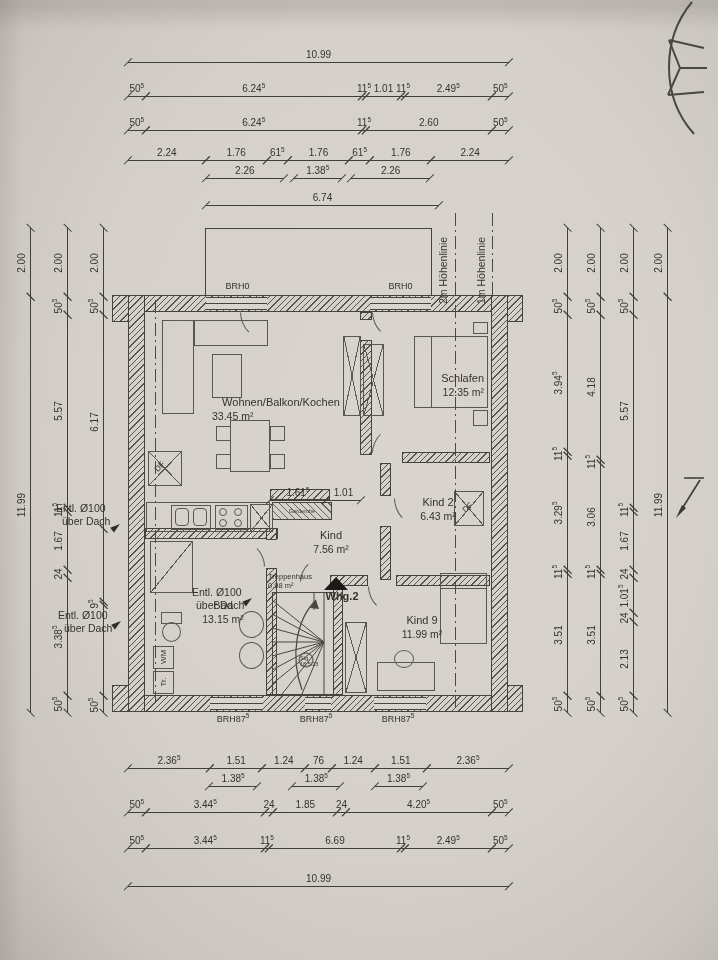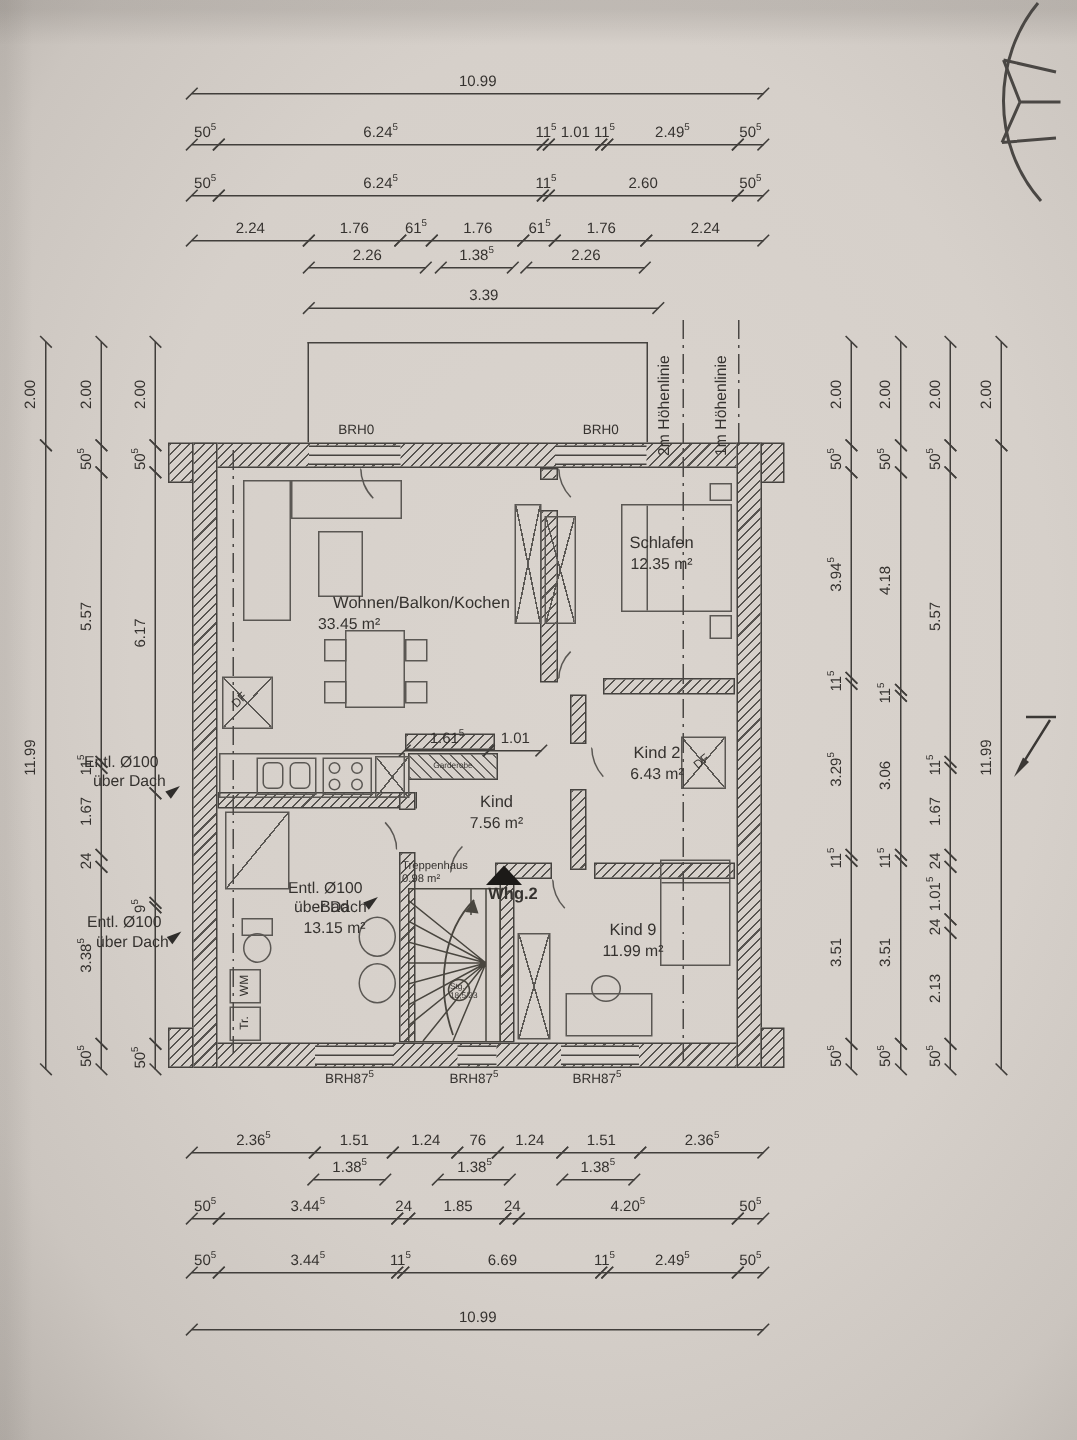--- a/index.html
+++ b/index.html
@@ -156,21 +156,21 @@
       <span class="dlab before" style="left: 189.732px;">1.38<sup>5</sup></span>
       <i class="dline" style="left: 223.448px; width: 78.3542px;"></i>
       <i class="tick" style="left: 223.448px;"></i>
       <i class="tick" style="left: 301.802px;"></i>
       <span class="dlab before" style="left: 262.625px;">2.26</span>
     </div>
   <div class="chain h" style="left: 128px; top: 205px; width: 381.023px;">
       <i class="dline" style="left: 77.6608px; width: 233.676px;"></i>
       <i class="tick" style="left: 77.6608px;"></i>
       <i class="tick" style="left: 311.337px;"></i>
-      <span class="dlab before" style="left: 194.499px;">3.39</span>
+      <span class="dlab before" style="left: 194.499px;">6.74</span>
     </div>
 
   <div class="chain h" style="left: 128px; top: 768px; width: 381.023px;">
       <i class="dline" style="left: 0px; width: 81.9946px;"></i>
       <i class="tick" style="left: 0px;"></i>
       <i class="tick" style="left: 81.9946px;"></i>
       <span class="dlab before" style="left: 40.9973px;">2.36<sup>5</sup></span>
       <i class="dline" style="left: 81.9946px; width: 52.3517px;"></i>
       <i class="tick" style="left: 81.9946px;"></i>
       <i class="tick" style="left: 134.346px;"></i>
@@ -537,21 +537,21 @@
   <div class="arc" style="left:372px;top:426px;width:28px;height:27px;border-left-color:#5a5753;border-top-left-radius:100%"></div>
   <div class="arc" style="left:394px;top:498px;width:26px;height:28px;border-left-color:#5a5753;border-bottom-left-radius:100%"></div>
   <div class="arc" style="left:368px;top:586px;width:28px;height:28px;border-left-color:#5a5753;border-bottom-left-radius:100%"></div>
   <div class="arc" style="left:238px;top:540px;width:27px;height:27px;border-right-color:#5a5753;border-top-right-radius:100%"></div>
   <div class="arc" style="left:300px;top:556px;width:28px;height:26px;border-left-color:#5a5753;border-top-left-radius:100%"></div>
 
   <div class="lab" style="left:200px;top:396px;width:162px">
     <div class="rn">Wohnen/Balkon/Kochen</div>
     <div class="ra" style="text-align:left;padding-left:12px">33.45 m²</div>
   </div>
-  <div class="lab" style="left:390px;top:356px;width:86px;text-align:center;padding-left:8px">
+  <div class="lab" style="left:390px;top:372px;width:86px;text-align:right;padding-left:8px">
     <div class="rn">Schlafen</div>
     <div class="ra">12.35 m²</div>
   </div>
   <div class="lab" style="left:400px;top:496px;width:76px">
     <div class="rn">Kind 2</div>
     <div class="ra">6.43 m²</div>
   </div>
   <div class="lab" style="left:298px;top:529px;width:66px">
     <div class="rn">Kind</div>
     <div class="ra">7.56 m²</div>

